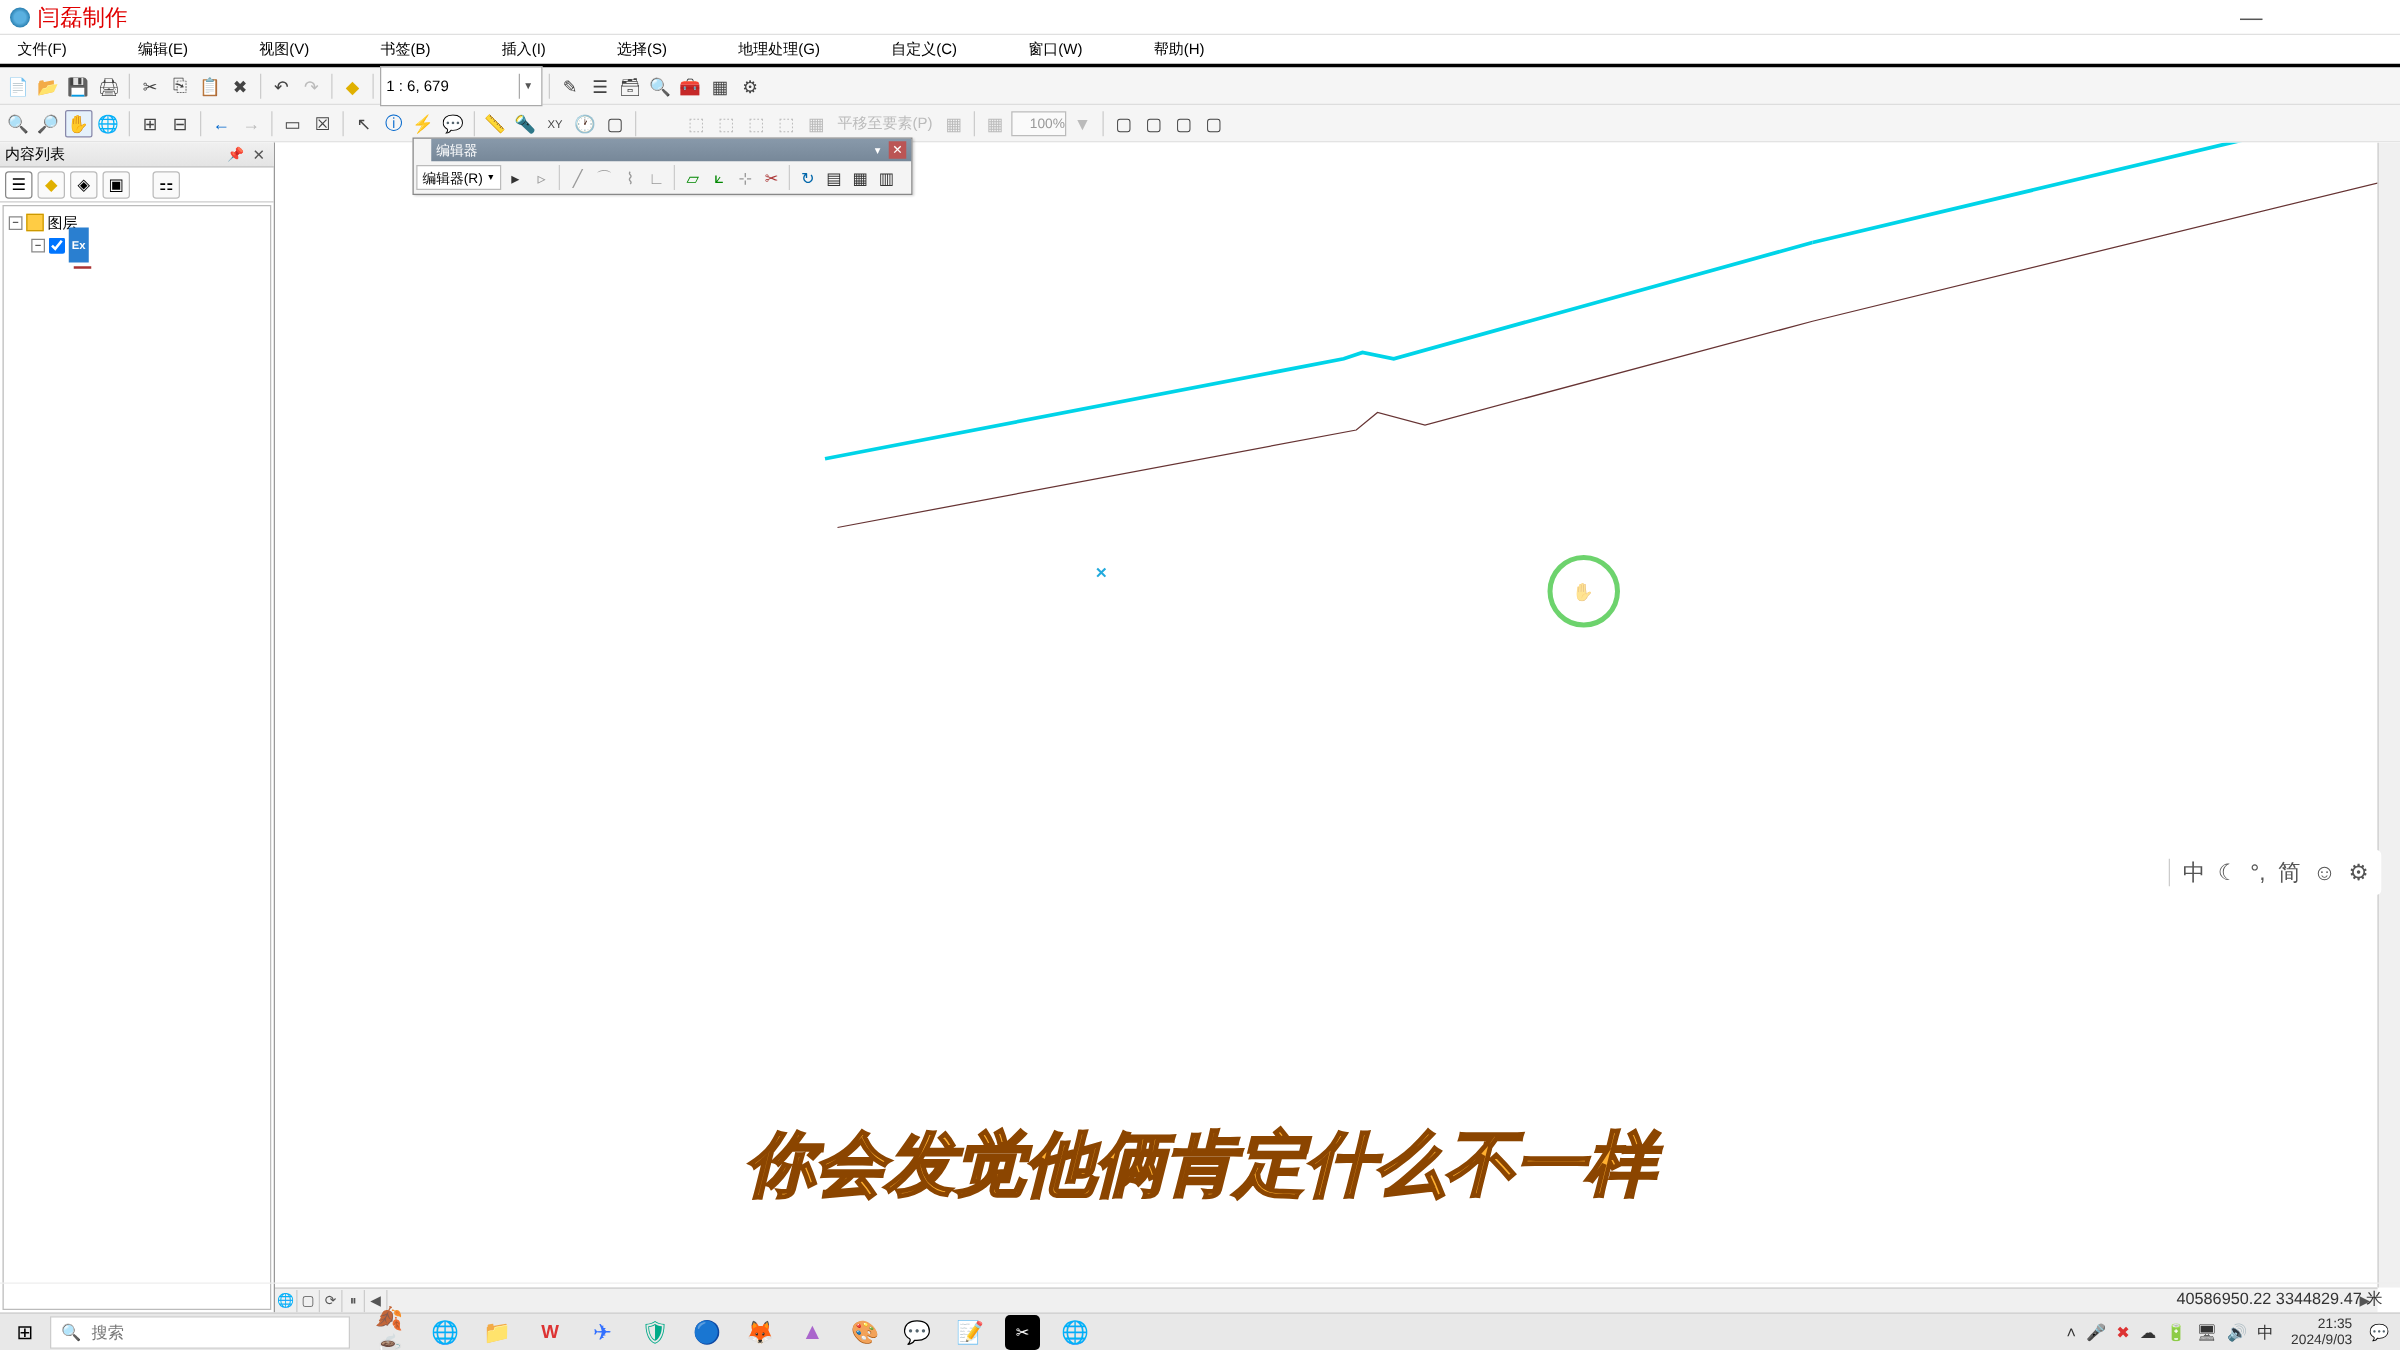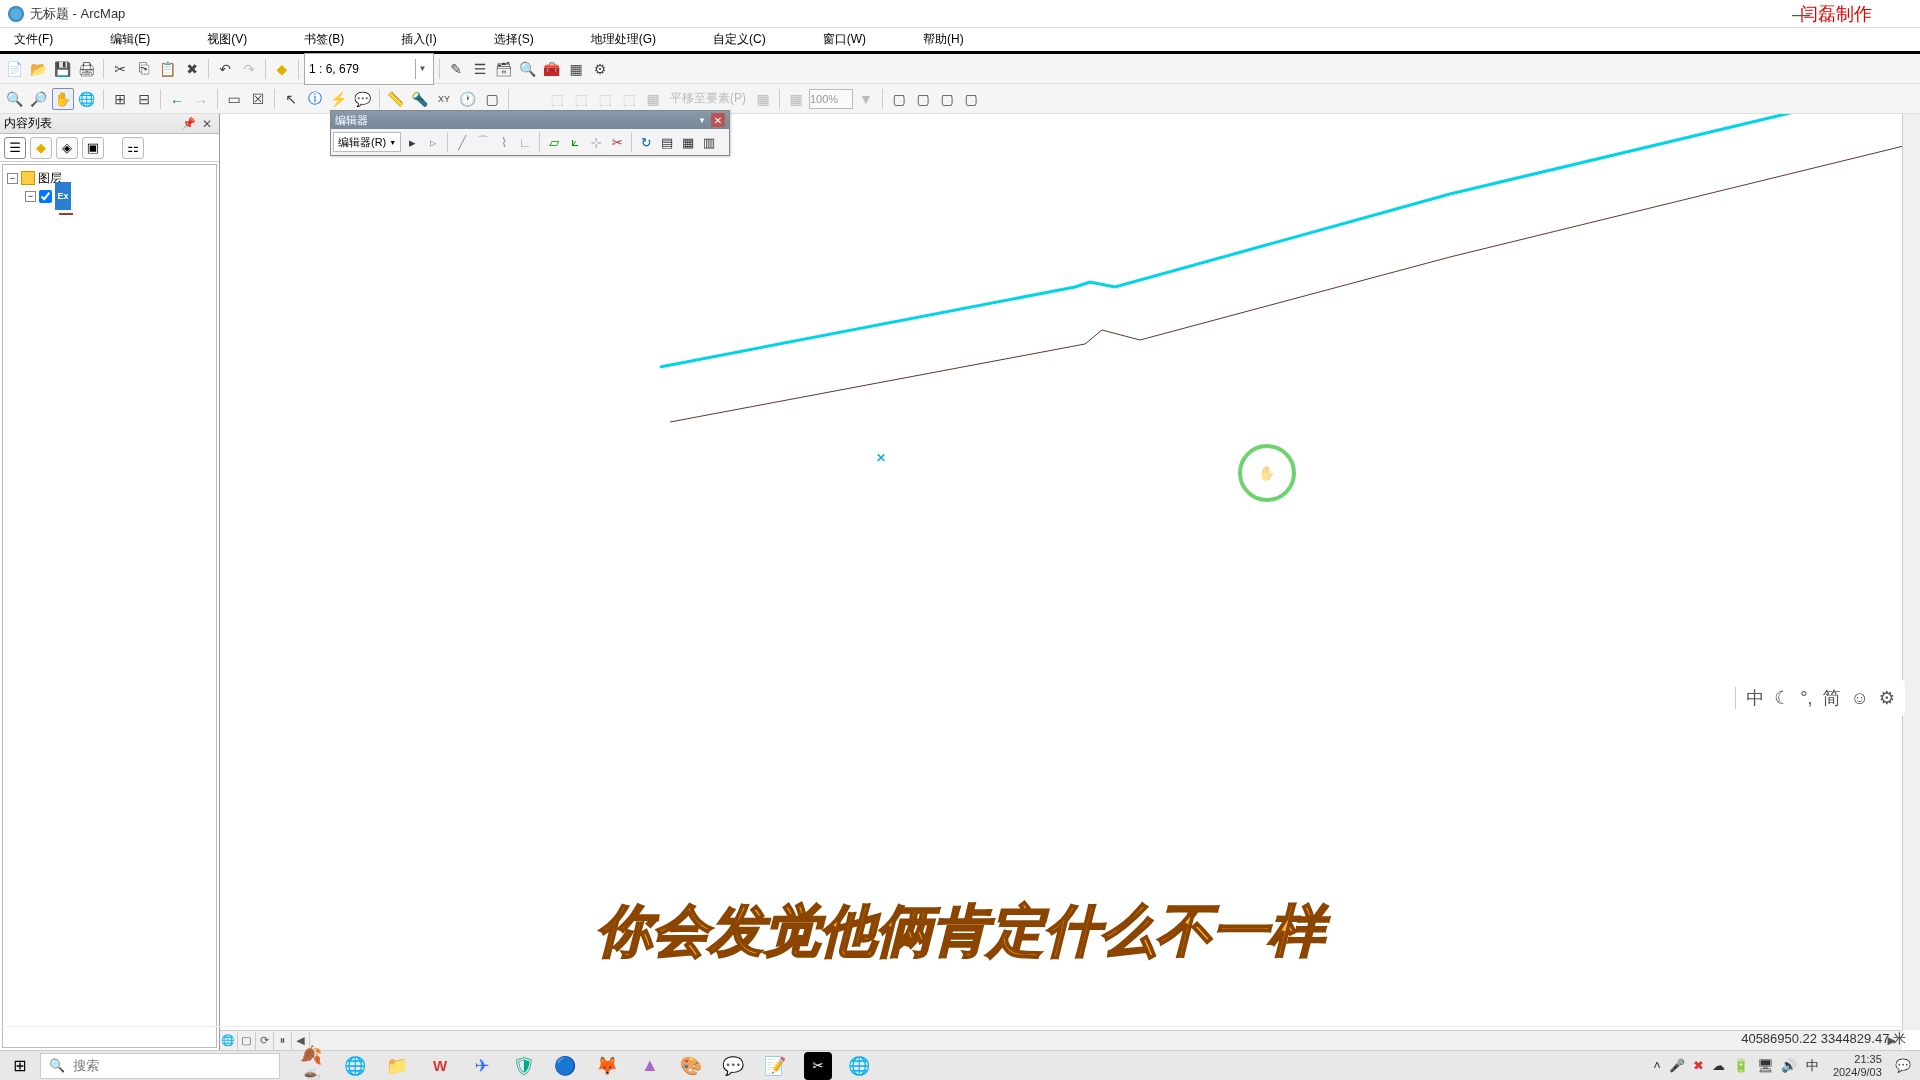--- a/index.html
+++ b/index.html
@@ -16,21 +16,21 @@
 .menubar { height: 26px; display: flex; align-items: center; padding: 0 6px; border-bottom: 3px solid #000000; gap: 41px; }
 .menubar .menu-item { padding: 3px 8px; cursor: pointer; }
 
 
 .toolbar-row { height: 30px; display: flex; align-items: center; padding: 0 4px; gap: 2px; border-bottom: 1px solid #ddd; background: #f5f5f5; }
 .tb-btn { width: 22px; height: 22px; display: inline-flex; align-items: center; justify-content: center; border: 1px solid transparent; cursor: pointer; font-size: 14px; color: #444; border-radius: 2px; }
 .tb-btn.disabled { color: #bbb; cursor: default; }
 .tb-sep { width: 1px; height: 20px; background: #ccc; margin: 0 3px; }
 .scale-box { width: 130px; height: 32px; border: 1px solid #aaa; display: flex; align-items: center; padding: 0 4px; font-size: 12px; background: #fff; }
 .scale-dd { width: 14px; height: 20px; border-left: 1px solid #aaa; display: flex; align-items: center; justify-content: center; font-size: 8px; color: #555; }
-.percent-box { width: 44px; height: 20px; border: 1px solid #bbb; display: flex; align-items: center; justify-content: flex-start; font-size: 11px; color: #999; background: #fafafa; }
+.percent-box { width: 44px; height: 20px; border: 1px solid #bbb; display: flex; align-items: center; justify-content: flex-end; font-size: 11px; color: #999; background: #fafafa; }
 
 
 .main { display: flex; height: calc(100% - 28px - 26px - 30px - 30px - 30px); position: absolute; top: 114px; left: 0; right: 0; bottom: 30px; }
 
 
 .toc { width: 220px; border-right: 1px solid #999; background: #fff; display: flex; flex-direction: column; }
 .toc-header { height: 20px; background: linear-gradient(#f0f0f0,#e4e4e4); border-bottom: 1px solid #bbb; display: flex; align-items: center; padding: 0 4px; font-size: 12px; }
 .toc-header .pin { margin-left: auto; font-size: 11px; color: #555; cursor: pointer; padding: 0 3px; }
 .toc-header .close { font-size: 12px; color: #555; cursor: pointer; padding: 0 3px; }
 .toc-tabs { height: 28px; border-bottom: 1px solid #ccc; display: flex; align-items: center; gap: 4px; padding: 2px 4px; }
@@ -47,21 +47,21 @@
 
 .map-canvas { flex: 1; position: relative; background: #fff; overflow: hidden; }
 .map-canvas svg { position: absolute; top: 0; left: 0; width: 100%; height: 100%; }
 .scroll-v { position: absolute; right: 0; top: 0; bottom: 20px; width: 18px; background: #f0f0f0; border-left: 1px solid #ccc; }
 .scroll-h { position: absolute; left: 0; right: 18px; bottom: 0; height: 20px; background: #f0f0f0; border-top: 1px solid #ccc; display: flex; align-items: center; }
 .sh-btn { width: 18px; height: 18px; display: flex; align-items: center; justify-content: center; font-size: 11px; color: #555; cursor: pointer; border-right: 1px solid #ccc; }
 .sh-arrow { margin-left: auto; padding: 0 6px; font-size: 11px; color: #555; }
 
 
 .editor-bar { position: absolute; left: 330px; top: 110px; width: 400px; background: #f4f4f4; border: 1px solid #888; box-shadow: 1px 1px 2px rgba(0,0,0,0.2); z-index: 20; }
-.editor-title { height: 18px; background: linear-gradient(#8899aa,#778899); color: #fff; font-size: 11px; padding: 0 4px; display: flex; align-items: center; }
+.editor-title { height: 18px; background: linear-gradient(#8899aa,#778899); color: #fff; font-size: 11px; padding: 0 4px; display: flex; align-items: center; margin-left: 14px; }
 .editor-title .et-btn { margin-left: auto; width: 14px; height: 14px; display: flex; align-items: center; justify-content: center; cursor: pointer; font-size: 9px; }
 .editor-title .et-close { width: 14px; height: 14px; background: #b55; color: #fff; display: flex; align-items: center; justify-content: center; cursor: pointer; font-size: 10px; margin-left: 2px; }
 .editor-tools { height: 26px; display: flex; align-items: center; padding: 0 2px; gap: 1px; }
 .et-dd { height: 20px; padding: 0 4px; border: 1px solid #bbb; display: flex; align-items: center; font-size: 11px; cursor: pointer; background: #fff; }
 .et-dd .caret { font-size: 7px; margin-left: 3px; }
 .et-tool { width: 20px; height: 20px; display: flex; align-items: center; justify-content: center; font-size: 13px; color: #999; cursor: pointer; }
 .et-tool.enabled { color: #333; }
 
 
 .cursor-ring { position: absolute; width: 58px; height: 58px; border: 4px solid #6dd36d; border-radius: 50%; left: 1018px; top: 330px; z-index: 15; display: flex; align-items: center; justify-content: center; }
@@ -89,21 +89,20 @@
 .task-icon { width: 28px; height: 28px; display: flex; align-items: center; justify-content: center; font-size: 18px; cursor: pointer; border-radius: 3px; }
 .tray { margin-left: auto; display: flex; align-items: center; gap: 8px; padding: 0 8px; font-size: 12px; color: #333; }
 .tray-icon { font-size: 13px; cursor: pointer; }
 .clock { display: flex; flex-direction: column; align-items: flex-end; line-height: 1.1; font-size: 11px; padding: 0 6px; }
 </style>
 </head>
 <body>
 
 <div class="titlebar">
   <div class="app-icon"></div>
-  <div class="title">无标题 - ArcMap</div>
   <div class="min-btn">—</div>
   <div class="watermark">闫磊制作</div>
 </div>
 
 <div class="menubar">
   <div class="menu-item">文件(F)</div>
   <div class="menu-item">编辑(E)</div>
   <div class="menu-item">视图(V)</div>
   <div class="menu-item">书签(B)</div>
   <div class="menu-item">插入(I)</div>

